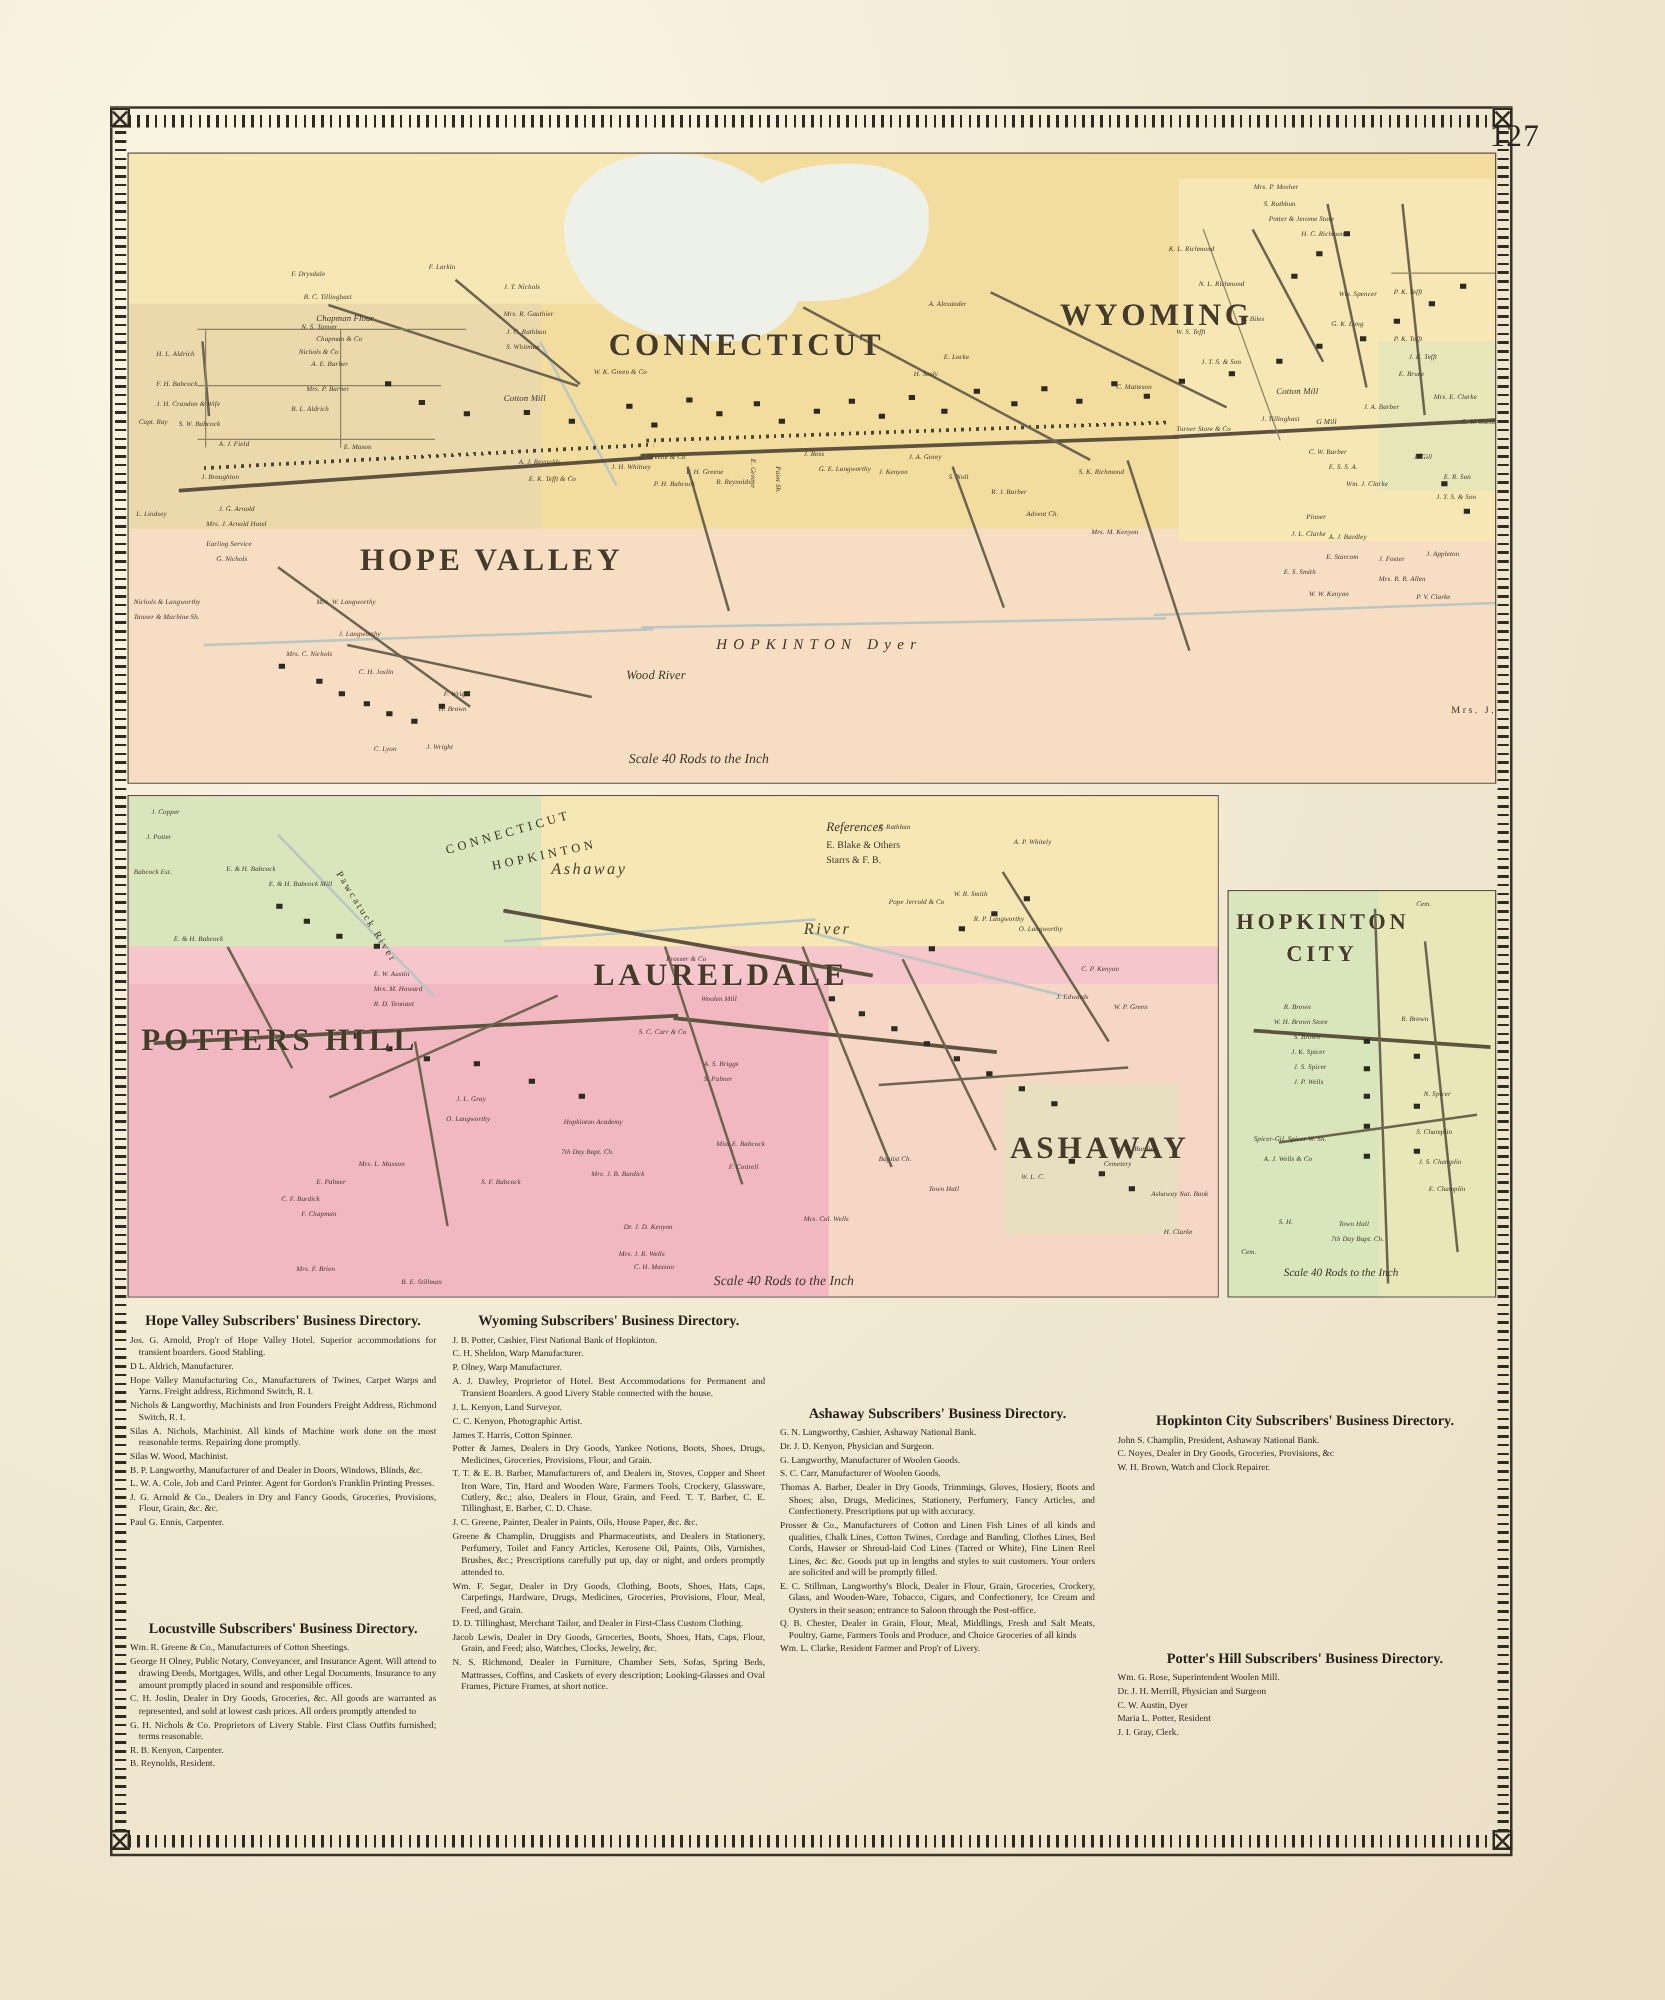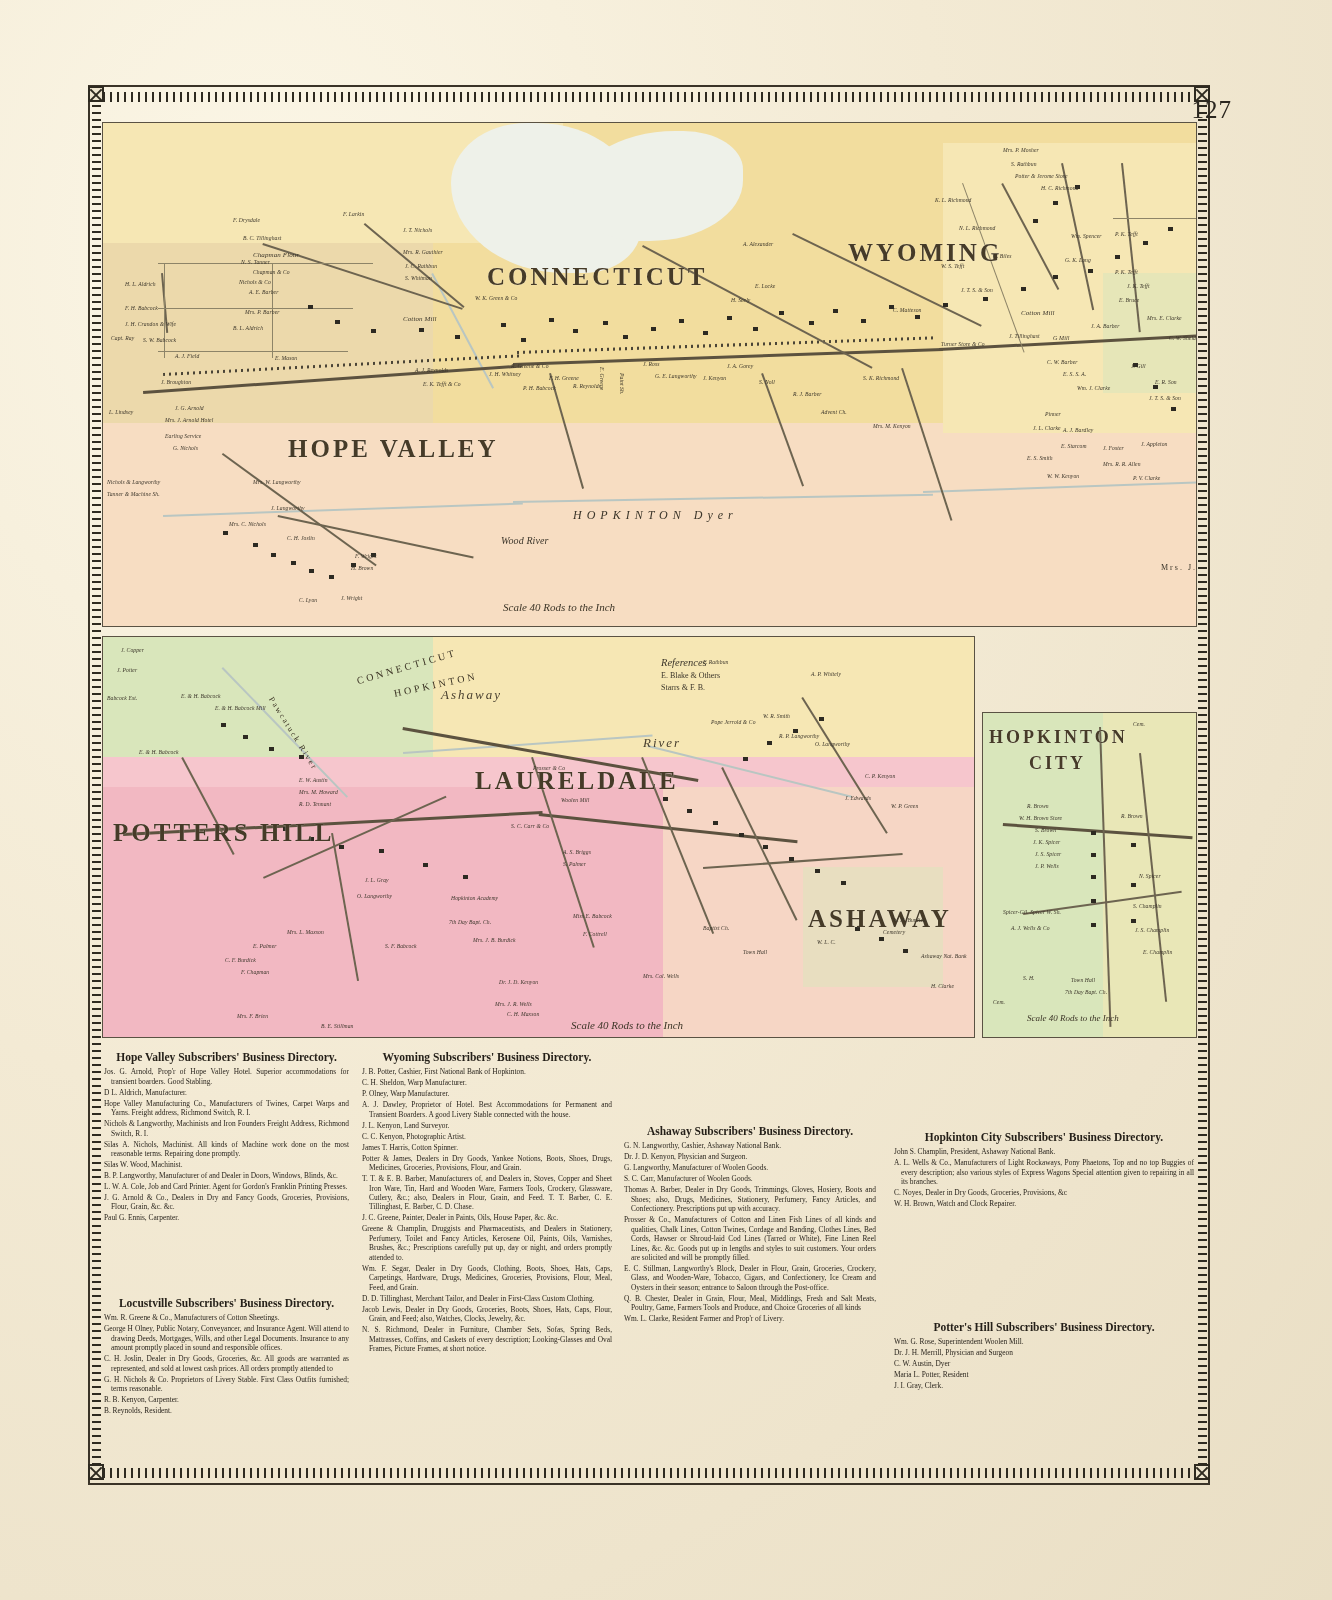--- a/index.html
+++ b/index.html
@@ -654,21 +654,20 @@
       <div class="dir-entry">Greene &amp; Champlin, Druggists and Pharmaceutists, and Dealers in Stationery, Perfumery, Toilet and Fancy Articles, Kerosene Oil, Paints, Oils, Varnishes, Brushes, &amp;c.; Prescriptions carefully put up, day or night, and orders promptly attended to.</div>
       <div class="dir-entry">Wm. F. Segar, Dealer in Dry Goods, Clothing, Boots, Shoes, Hats, Caps, Carpetings, Hardware, Drugs, Medicines, Groceries, Provisions, Flour, Meal, Feed, and Grain.</div>
       <div class="dir-entry">D. D. Tillinghast, Merchant Tailor, and Dealer in First-Class Custom Clothing.</div>
       <div class="dir-entry">Jacob Lewis, Dealer in Dry Goods, Groceries, Boots, Shoes, Hats, Caps, Flour, Grain, and Feed; also, Watches, Clocks, Jewelry, &amp;c.</div>
       <div class="dir-entry">N. S. Richmond, Dealer in Furniture, Chamber Sets, Sofas, Spring Beds, Mattrasses, Coffins, and Caskets of every description; Looking-Glasses and Oval Frames, Picture Frames, at short notice.</div>
     </div>
 
     <div class="dir-col c4">
       <div class="dir-head">Hopkinton City Subscribers' Business Directory.</div>
       <div class="dir-entry">John S. Champlin, President, Ashaway National Bank.</div>
-      <div class="dir-entry">A. L. Wells &amp; Co., Manufacturers of Light Rockaways, Pony Phaetons, Top and no top Buggies of every description; also various styles of Express Wagons Special attention given to repairing in all its branches.</div>
       <div class="dir-entry">C. Noyes, Dealer in Dry Goods, Groceries, Provisions, &amp;c</div>
       <div class="dir-entry">W. H. Brown, Watch and Clock Repairer.</div>
     </div>
 
     <div class="dir-col c4b">
       <div class="dir-head">Potter's Hill Subscribers' Business Directory.</div>
       <div class="dir-entry">Wm. G. Rose, Superintendent Woolen Mill.</div>
       <div class="dir-entry">Dr. J. H. Merrill, Physician and Surgeon</div>
       <div class="dir-entry">C. W. Austin, Dyer</div>
       <div class="dir-entry">Maria L. Potter, Resident</div>

